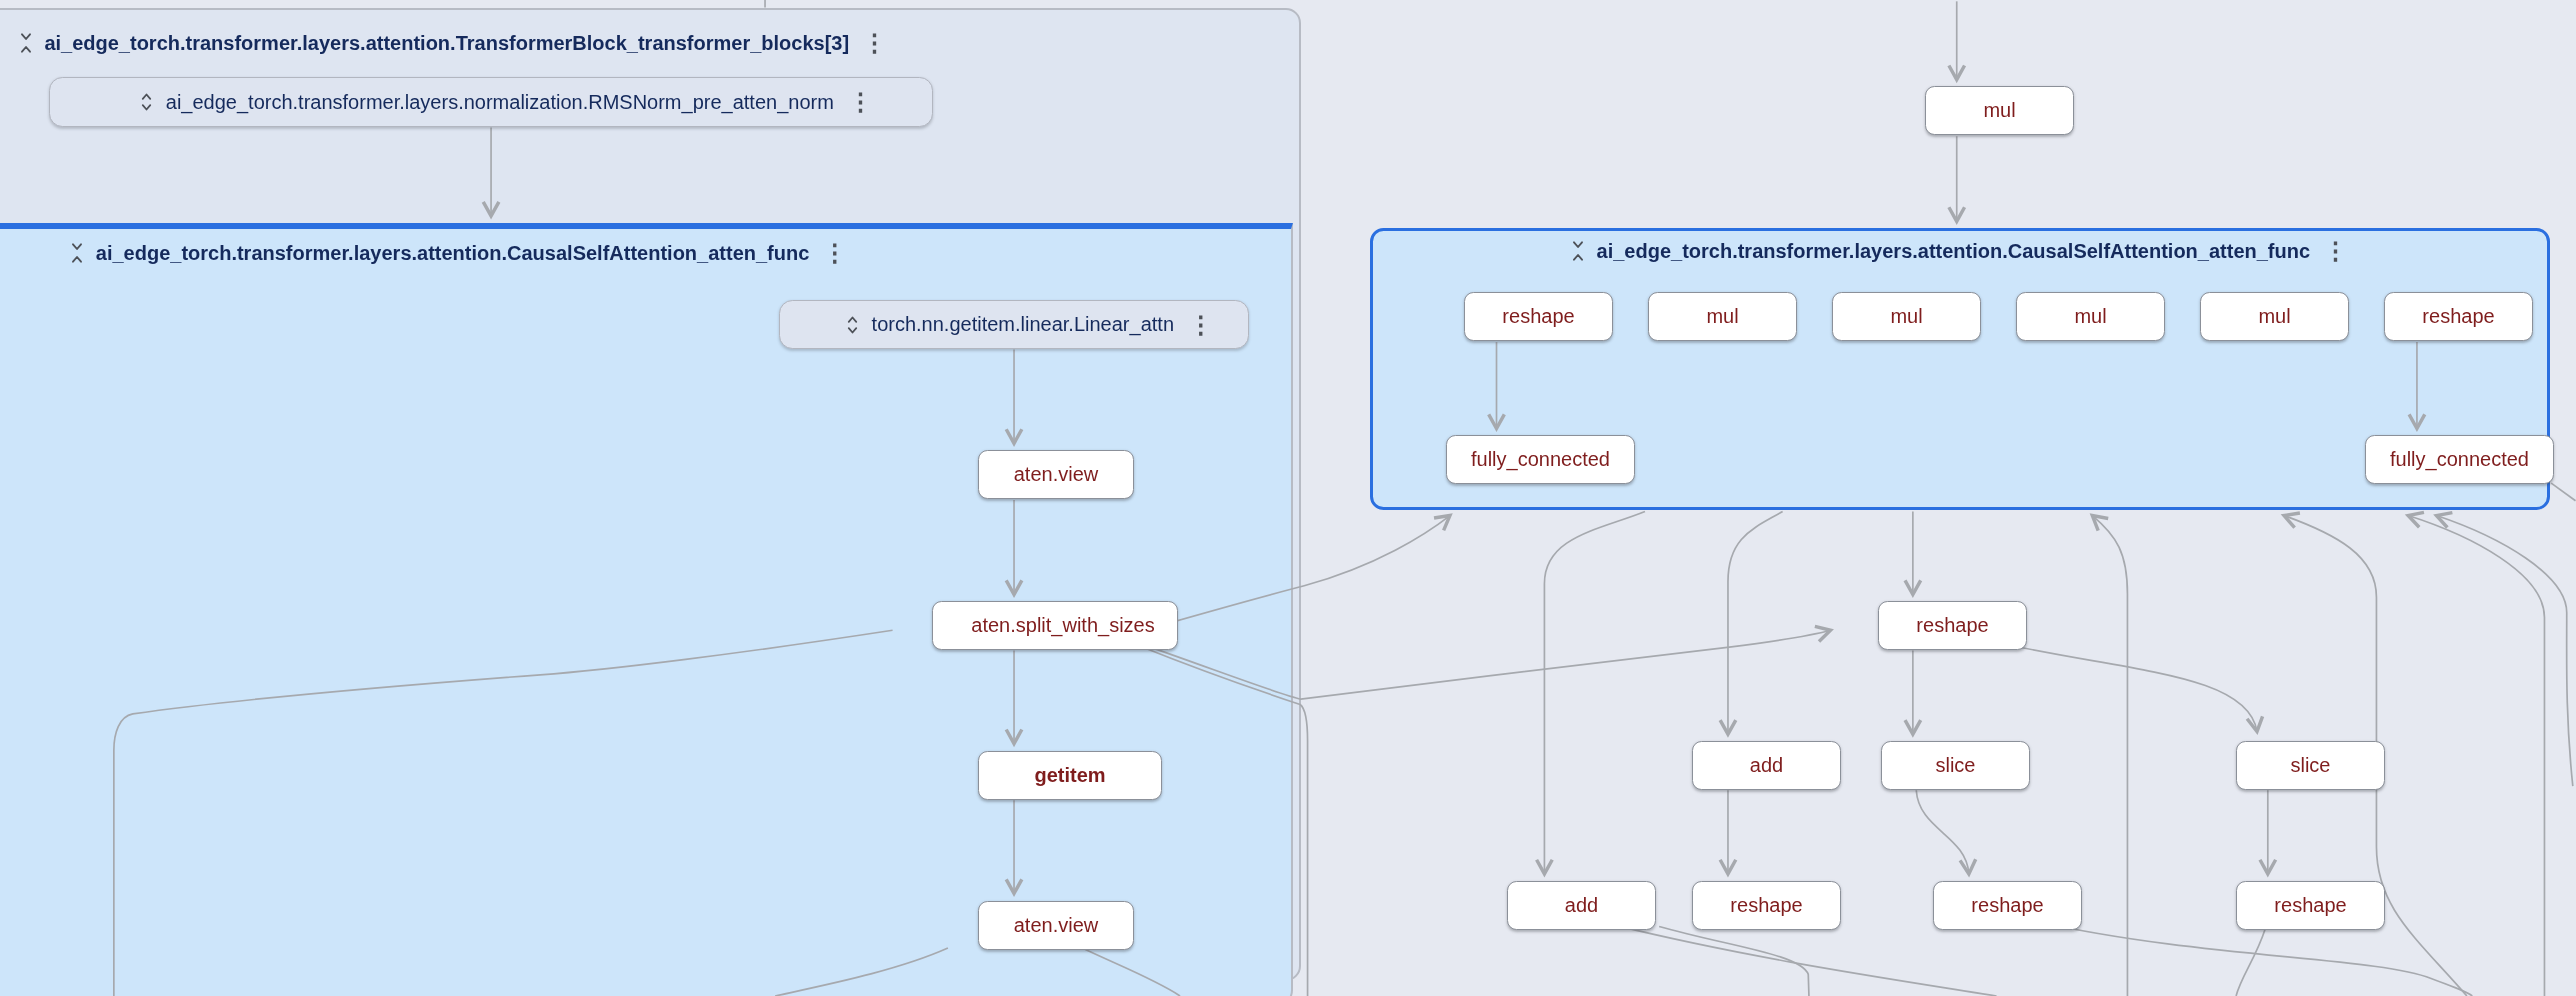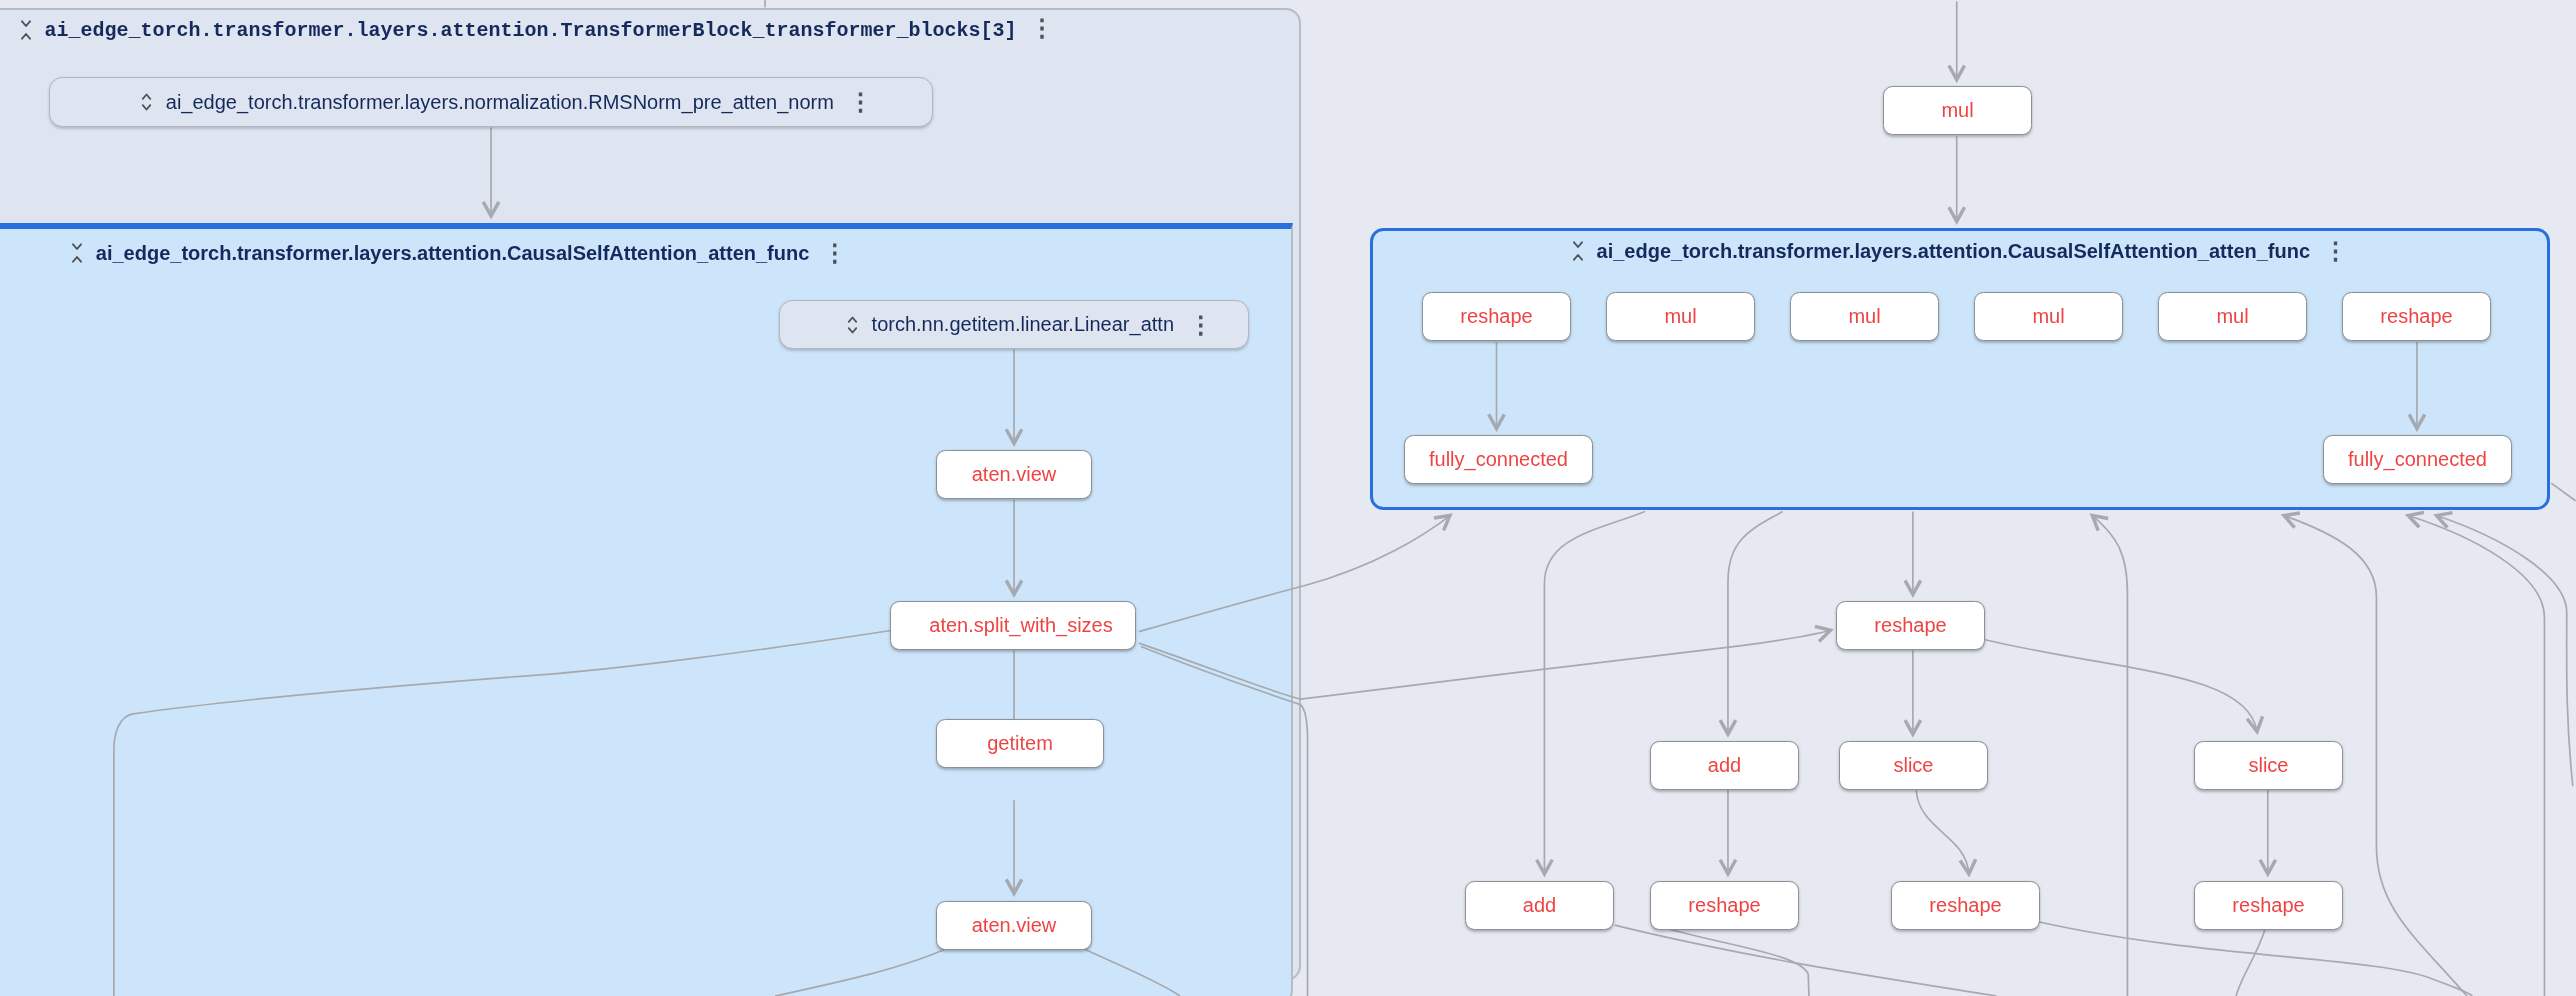--- a/index.html
+++ b/index.html
@@ -32,22 +32,23 @@
   }
   .hdr .icon svg{display:block;}
   .kebab{
     font-size:24px;line-height:24px;color:#4d5158;font-weight:bold;
     padding:0 2.7px;letter-spacing:0;
   }
   .node{
     position:absolute;z-index:8;box-sizing:border-box;
     display:flex;align-items:center;justify-content:center;
     background:#ffffff;border:1.7px solid #8b9099;border-radius:9.5px;
-    color:#ef4444;font-size:20px;white-space:nowrap;
+    color:#7f1d1d;font-size:20px;white-space:nowrap;
     box-shadow:0 1.4px 2.7px rgba(60,64,70,0.35);
+    margin-left:42px;
   }
   .gnode{
     position:absolute;z-index:8;box-sizing:border-box;
     display:flex;align-items:center;justify-content:center;gap:12px;
     background:#dee4f0;border:1.7px solid #b2b6c0;border-radius:13.5px;
     color:#152a5c;font-size:20px;font-weight:500;white-space:nowrap;
     box-shadow:0 1.4px 2.7px rgba(60,64,70,0.25);
     padding-left:32px;
   }
   .gnode .icon svg{display:block;}
@@ -103,21 +104,21 @@
     <path marker-end="url(#ah)" d="M3812 1165 C3801 1060, 3803 980, 3803 908 C3803 852, 3705 796, 3610 764"></path>
     <path d="M3780 716 L3816 742"></path>
 
     <path d="M2392 1371 C2600 1422, 2810 1452, 2958 1476"></path>
     <path d="M2458 1373 C2560 1402, 2668 1414, 2679 1444 L2680 1476"></path>
     <path d="M3020 1366 C3260 1420, 3520 1418, 3602 1450 C3640 1464, 3656 1470, 3663 1476"></path>
     <path d="M3356 1377 C3342 1420, 3320 1448, 3313 1476"></path>
   </g>
 </svg>
 
-<div class="hdr" style="left:17.6px;top:15px;font-family:Liberation Mono, monospace;">
+<div class="hdr" style="left:17.6px;top:28px;">
   <span class="icon">
     <svg width="16" height="26" viewBox="0 0 24 36" fill="none" stroke="#4d5158" stroke-width="2.8" stroke-linecap="round" stroke-linejoin="round">
         <path d="M6 5 L12 12 L18 5"></path>
         <path d="M6 31 L12 24 L18 31"></path>
       </svg>
   </span>
   <span>ai_edge_torch.transformer.layers.attention.TransformerBlock_transformer_blocks[3]</span>
   <span class="kebab">⋮</span>
 </div>
 
@@ -162,21 +163,21 @@
         </svg>
       </span>
       <span>torch.nn.getitem.linear.Linear_attn</span>
       <span class="kebab">⋮</span>
     </div>
   </div>
 <div id="op-nodes-layer">
     <div class="node" style="left: 1883px; top: 86px; width: 149px; height: 49px;">mul</div>
     <div class="node" style="left: 936px; top: 450px; width: 156px; height: 49px;">aten.view</div>
     <div class="node" style="left: 890px; top: 601px; width: 246px; height: 49px; padding-left: 16px;">aten.split_with_sizes</div>
-    <div class="node" style="left: 936px; top: 719px; width: 168px; height: 49px;">getitem</div>
+    <div class="node" style="left: 936px; top: 751px; width: 184px; height: 49px; font-weight: bold;">getitem</div>
     <div class="node" style="left: 936px; top: 901px; width: 156px; height: 49px;">aten.view</div>
     <div class="node" style="left: 1422px; top: 292px; width: 149px; height: 49px;">reshape</div>
     <div class="node" style="left: 1606px; top: 292px; width: 149px; height: 49px;">mul</div>
     <div class="node" style="left: 1790px; top: 292px; width: 149px; height: 49px;">mul</div>
     <div class="node" style="left: 1974px; top: 292px; width: 149px; height: 49px;">mul</div>
     <div class="node" style="left: 2158px; top: 292px; width: 149px; height: 49px;">mul</div>
     <div class="node" style="left: 2342px; top: 292px; width: 149px; height: 49px;">reshape</div>
     <div class="node" style="left: 1404px; top: 435px; width: 189px; height: 49px;">fully_connected</div>
     <div class="node" style="left: 2323px; top: 435px; width: 189px; height: 49px;">fully_connected</div>
     <div class="node" style="left: 1836px; top: 601px; width: 149px; height: 49px;">reshape</div>

